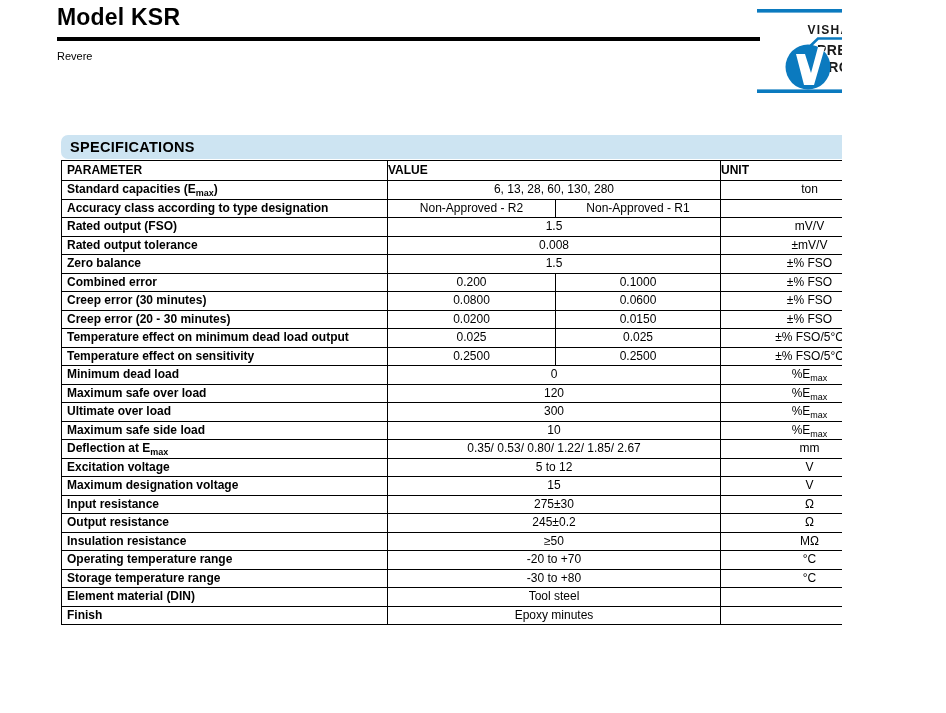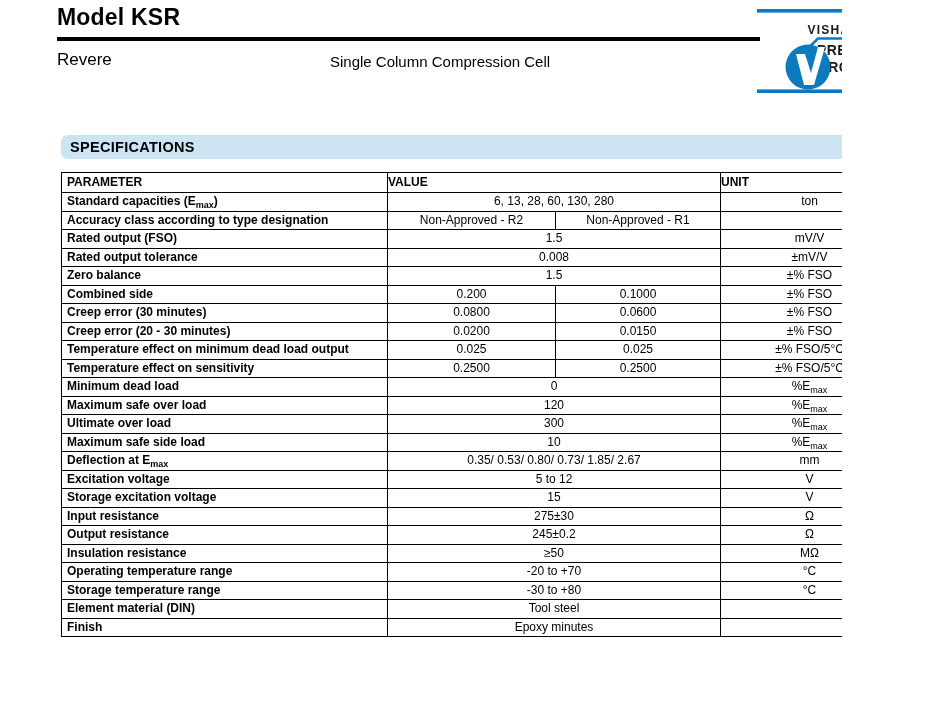--- a/index.html
+++ b/index.html
@@ -9,38 +9,38 @@
   }
   
   .model {
     position:absolute; left:57px; top:4px; margin:0;
     font-size:23px; font-weight:bold; letter-spacing:0.2px;
   }
   .title-rule {
     position:absolute; left:57px; top:37px; width:703px; height:3.5px;
     background:#000;
   }
-  .brand   { position:absolute; left:57px;  top:50px; font-size:17px; }
+  .brand   { position:absolute; left:57px;  top:50px; font-size:11px; }
   .subtitle{ position:absolute; left:330px; top:53px; font-size:15px; }
   .logo    { position:absolute; left:757px; top:9px; }
   .logo .blue-fill { fill:var(--accent,#0b7abf); }
   .logo .blue-line { stroke:var(--accent,#0b7abf); stroke-width:2.6; fill:none; }
   .logo text { fill:#1a1a1a; font-family:"Liberation Sans", sans-serif; font-weight:bold; }
   .logo .t-vishay { font-size:12px; letter-spacing:1.2px; text-anchor:middle; }
   .logo .t-big    { font-size:14px; letter-spacing:0.4px; }
   
   .spec-bar {
     position:absolute; left:61px; top:135px; width:839px; height:24px;
     background:var(--section-bg,#cde4f2); box-sizing:border-box;
     font-size:14.5px; font-weight:bold; line-height:24px;
     padding-left:9px; letter-spacing:0.3px;border-radius:7px;
   }
   
   .spec-table {
-    position:absolute; left:61px; top:172px; width:837px;
+    position:absolute; left:61px; top:160px; width:837px;
     border-collapse:collapse; table-layout:fixed;
   }
   .c-param { width:326px; } .c-v1 { width:168px; }
   .c-v2    { width:165px; } .c-unit { width:178px; }
   .spec-table th, .spec-table td {
     border:1.5px solid #000; padding:0; height:17.5px;
     font-size:12px; line-height:1.1; overflow:hidden; white-space:nowrap;
   }
   .spec-table th { height:19px; font-weight:bold; text-align:left; }
   .spec-table th.param, .spec-table td.param {
@@ -51,21 +51,20 @@
   .spec-table sub { font-size:9px; line-height:0; }
 </style>
 </head>
 <body>
 
 <div class="page" style="--accent: #0b7abf; --section-bg: #cde4f2;">
 
   <h1 class="model">Model KSR</h1>
   <div class="title-rule"></div>
   <span class="brand">Revere</span>
-  <span class="subtitle">Single Column Compression Cell</span>
 
   <svg class="logo" width="146" height="84" viewBox="0 0 146 84" aria-label="logo">
     <rect class="blue-fill" x="0" y="0" width="146" height="3.6"></rect>
     <rect class="blue-fill" x="0" y="80.4" width="146" height="3.6"></rect>
     <text class="t-vishay" x="76" y="25">VISHAY</text>
     <path class="blue-line" d="M44,46 L61,29.5 L146,29.5"></path>
     <text class="t-big" x="60" y="46">PRECISION</text>
     <text class="t-big" x="60" y="63">GROUP</text>
     <circle class="blue-fill" cx="51" cy="58" r="22.5"></circle>
     <path d="M39,45 L48,45 L54,64 L61,38 L68,38 L57,76 L47,76 Z" fill="#ffffff"></path>
@@ -110,21 +109,21 @@
           <td class="param">Rated output tolerance</td>
           <td class="val" colspan="2">0.008</td>
           <td class="unit">±mV/V</td>
         </tr>
         <tr>
           <td class="param">Zero balance</td>
           <td class="val" colspan="2">1.5</td>
           <td class="unit">±% FSO</td>
         </tr>
         <tr>
-          <td class="param">Combined side</td>
+          <td class="param">Combined error</td>
           <td class="val">0.200</td>
           <td class="val">0.1000</td>
           <td class="unit">±% FSO</td>
         </tr>
         <tr>
           <td class="param">Creep error (30 minutes)</td>
           <td class="val">0.0800</td>
           <td class="val">0.0600</td>
           <td class="unit">±% FSO</td>
         </tr>
@@ -161,30 +160,30 @@
           <td class="val" colspan="2">300</td>
           <td class="unit">%E<sub>max</sub></td>
         </tr>
         <tr>
           <td class="param">Maximum safe side load</td>
           <td class="val" colspan="2">10</td>
           <td class="unit">%E<sub>max</sub></td>
         </tr>
         <tr>
           <td class="param">Deflection at E<sub>max</sub></td>
-          <td class="val" colspan="2">0.35/ 0.53/ 0.80/ 0.73/ 1.85/ 2.67</td>
+          <td class="val" colspan="2">0.35/ 0.53/ 0.80/ 1.22/ 1.85/ 2.67</td>
           <td class="unit">mm</td>
         </tr>
         <tr>
           <td class="param">Excitation voltage</td>
           <td class="val" colspan="2">5 to 12</td>
           <td class="unit">V</td>
         </tr>
         <tr>
-          <td class="param">Storage excitation voltage</td>
+          <td class="param">Maximum designation voltage</td>
           <td class="val" colspan="2">15</td>
           <td class="unit">V</td>
         </tr>
         <tr>
           <td class="param">Input resistance</td>
           <td class="val" colspan="2">275±30</td>
           <td class="unit">Ω</td>
         </tr>
         <tr>
           <td class="param">Output resistance</td>

